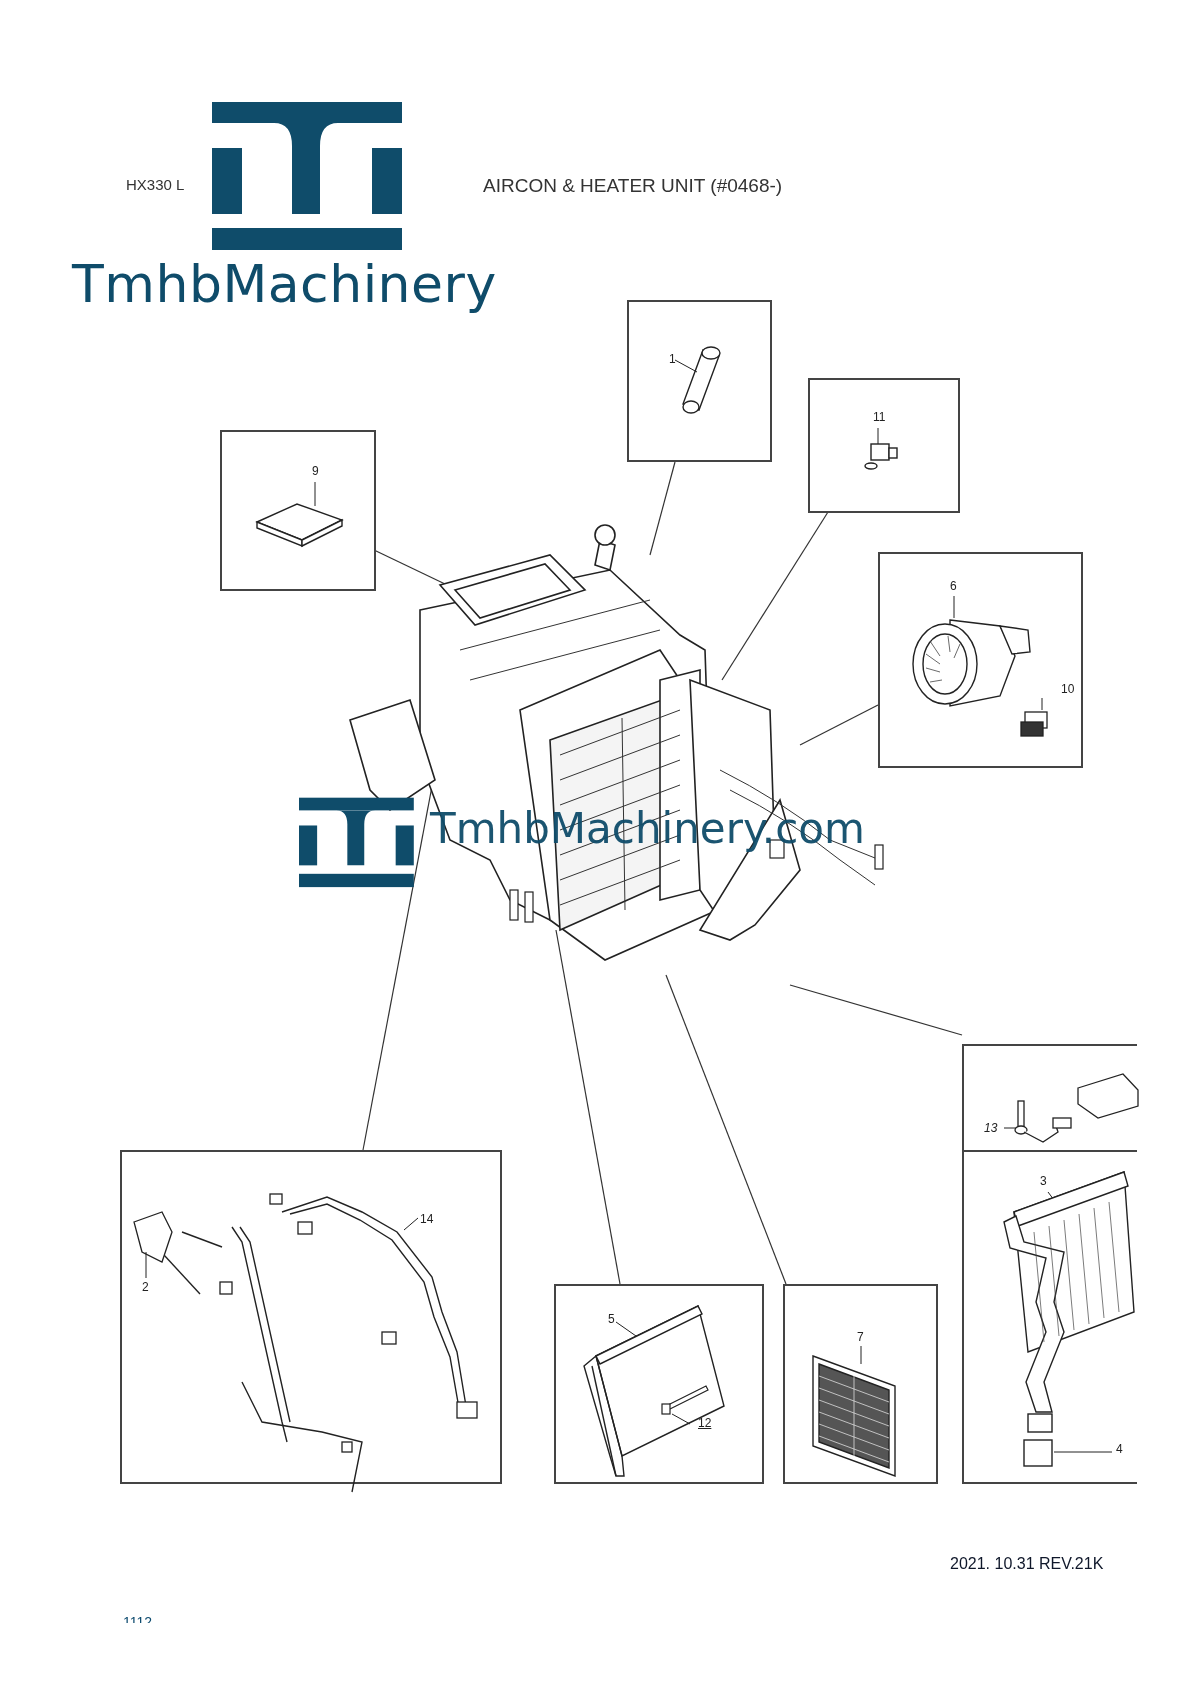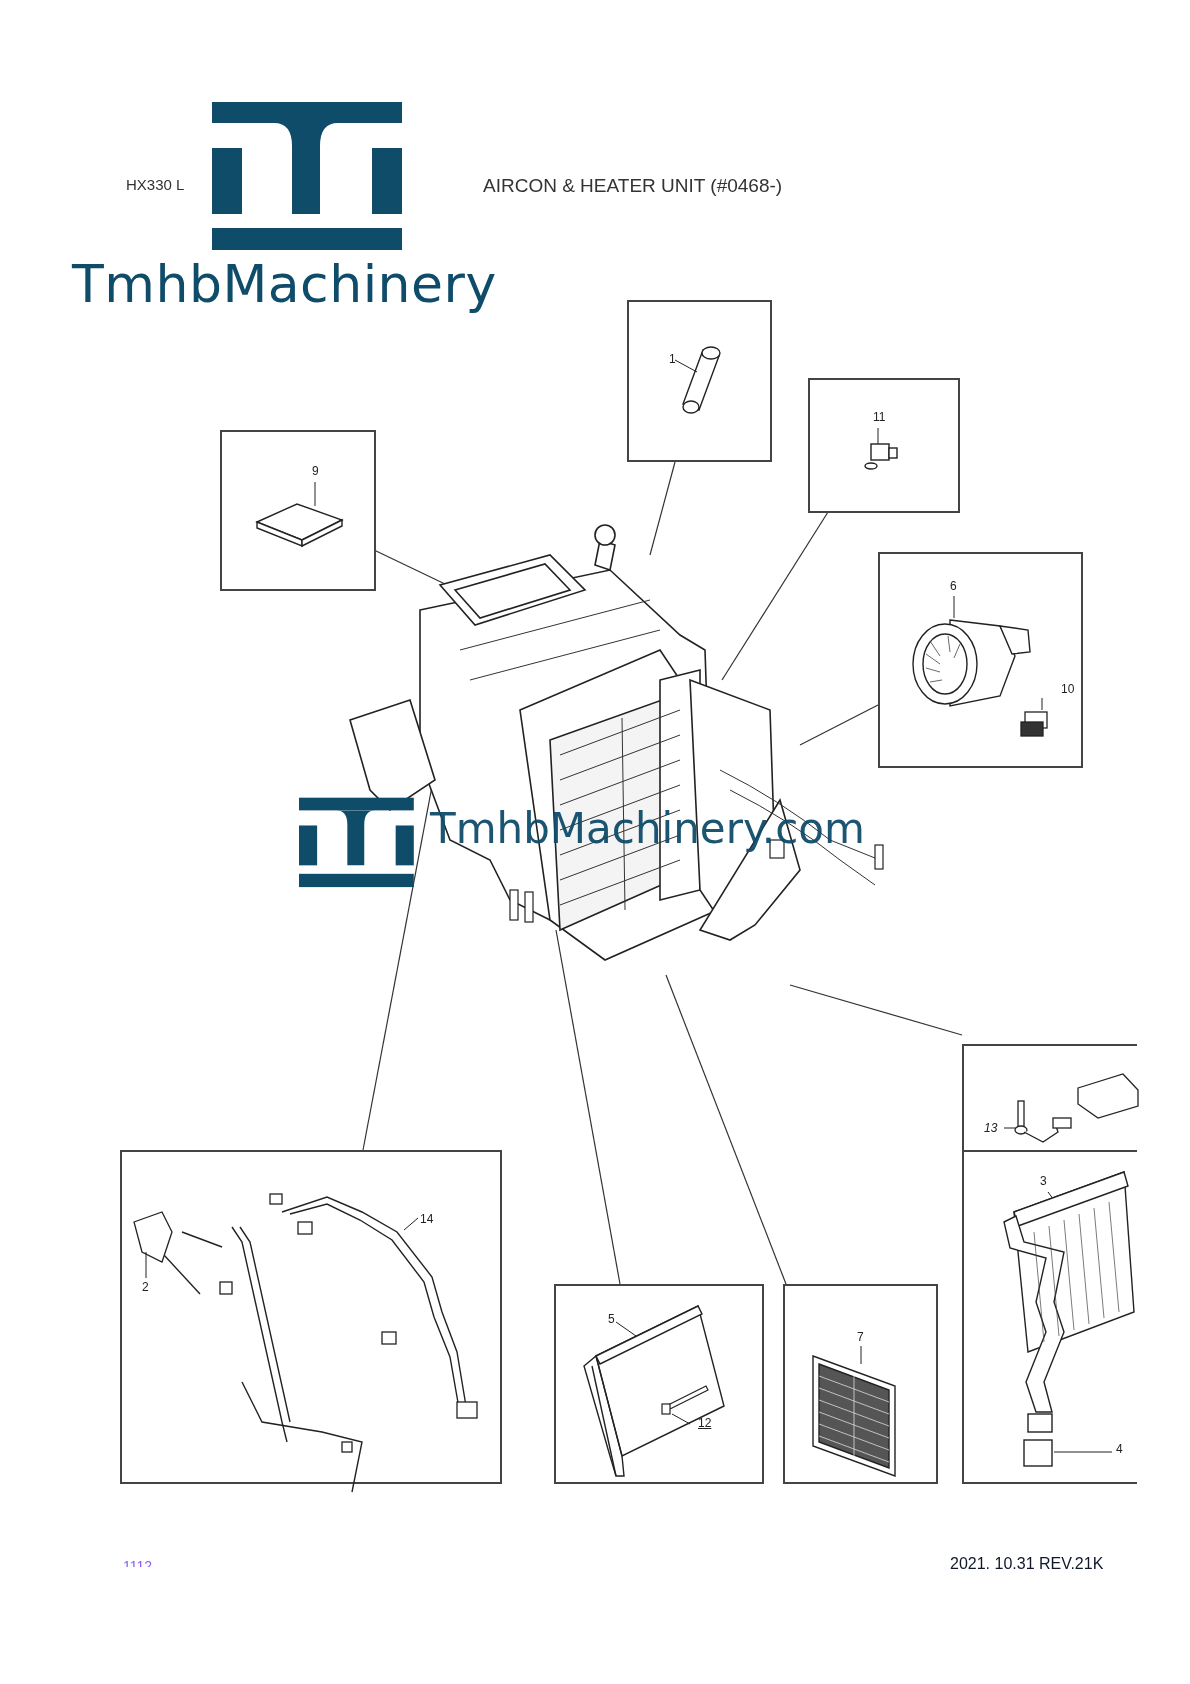--- a/index.html
+++ b/index.html
@@ -8,21 +8,21 @@
   .abs { position:absolute; }
   .model { left:120px; top:176px; font-size:15px; color:#333;margin-left:6px; }
   .title { left:450px; top:175px; font-size:19px; color:#333;margin-left:33px; }
   .brand { left:72px; top:258px; font-family:"DejaVu Sans", sans-serif; font-size:52px;
            color:#0f4c6a; letter-spacing:0.5px; font-weight:normal; line-height:1; }
   .wm-text { left:430px; top:808px; font-family:"DejaVu Sans", sans-serif; font-size:42px;
              color:#0f4c6a; line-height:1; opacity:0.95; }
   .box { position:absolute; border:2px solid #444; background:#fff; box-sizing:border-box; }
   .box.cut { border-right:none; }
   .lbl { position:absolute; font-size:12px; color:#222; }
-  .footer-left { left:123px; top:1558px; font-size:14px; color:#8b5cf6; height:9px; overflow:hidden; }
+  .footer-left { left:123px; top:1614px; font-size:14px; color:#0c4a6e; height:9px; overflow:hidden; }
   .footer-right { left:950px; top:1555px; font-size:16px; color:#0f172a; }
   svg { position:absolute; overflow:visible; }
 </style>
 </head>
 <body>
 
 <div class="abs model">HX330 L</div>
 <div class="abs title">AIRCON &amp; HEATER UNIT (#0468-)</div>
 
 <svg style="left:212px;top:102px;" width="192" height="150" viewBox="0 0 192 150">

